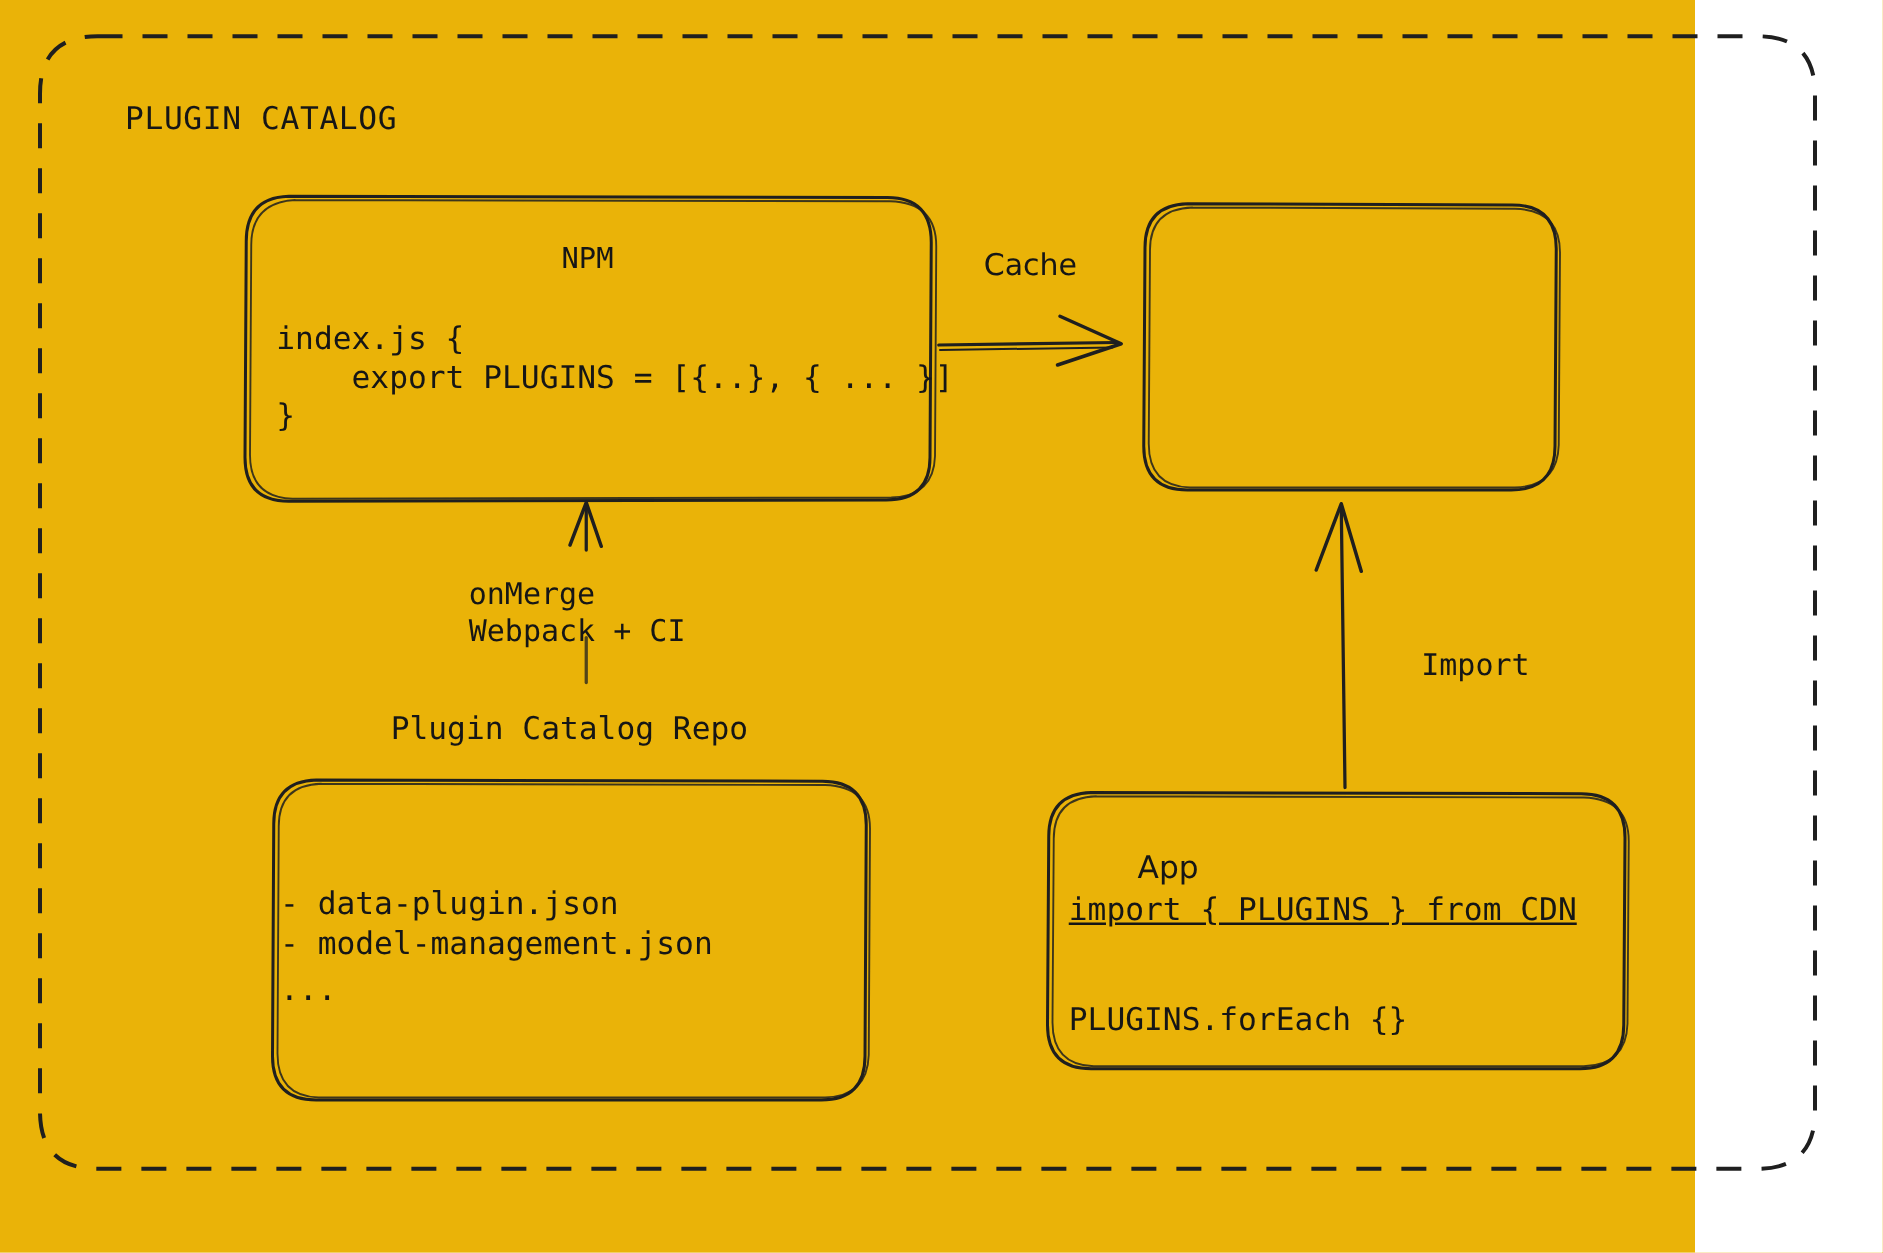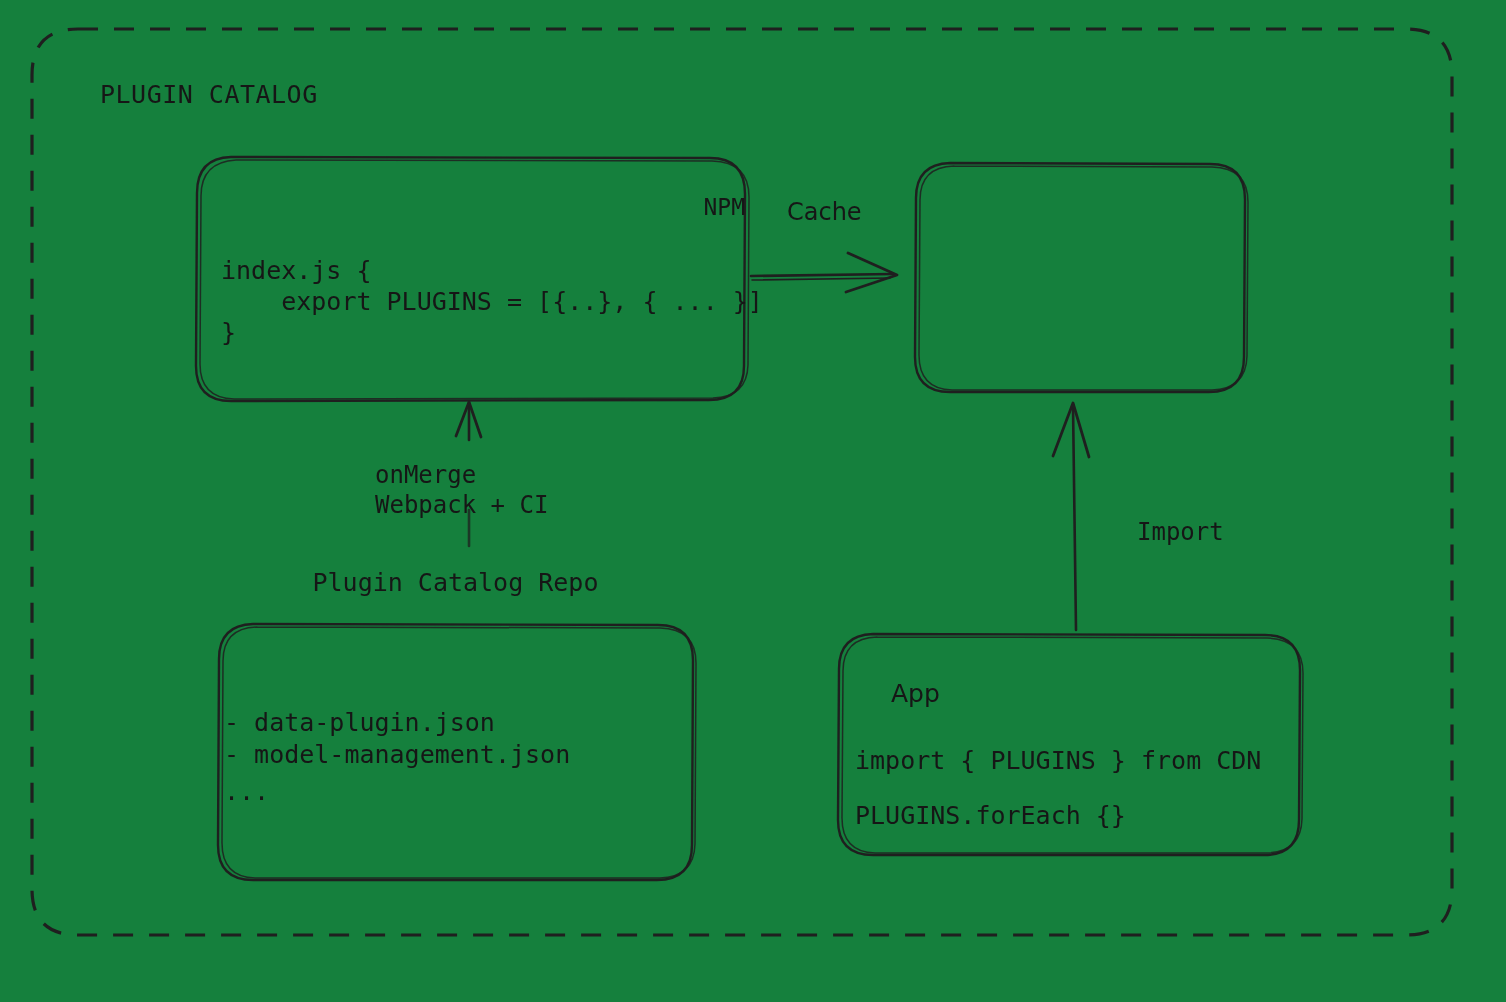--- a/index.html
+++ b/index.html
@@ -8,23 +8,23 @@
     background: #ffffff;
   }
   body {
     width: 1506px;
     height: 1002px;
     font-family: "DejaVu Sans Mono", monospace;
     overflow: hidden;
   }
   #canvas {
     position: relative;
-    width: 1506px;
+    width: 1356px;
     height: 1002px;
-    background: #15803d;
+    background: #eab308;
   }
   svg.layer {
     position: absolute;
     left: 0;
     top: 0;
     width: 1506px;
     height: 1002px;
   }
   .stroke {
     fill: none;
@@ -67,21 +67,21 @@
     left: 100px;
     top: 80px;
     font-size: 25px;
     letter-spacing: 0.5px;
   }
 
   #npm-title {
     left: 195px;
     top: 194px;
     width: 550px;
-    text-align: right;
+    text-align: center;
     font-size: 23px;
   }
   .npm-code {
     left: 221px;
     font-size: 25px;
     line-height: 34px;
   }
   #npm-code-0 { top: 254px; }
   #npm-code-1 { top: 285px; }
   #npm-code-2 { top: 316px; }
@@ -130,29 +130,29 @@
   }
   .repo-line {
     left: 224px;
     font-size: 25px;
   }
   #repo-line-0 { top: 708px; }
   #repo-line-1 { top: 740px; }
   #repo-line-2 { top: 777px; }
 
   #app-title {
-    left: 891px;
+    left: 910px;
     top: 679px;
     font-size: 25px;
   }
   .app-code {
     left: 855px;
     font-size: 25px;
   }
-  #app-code-0 { top: 746px; }
+  #app-code-0 { top: 713px; text-decoration: underline; }
   #app-code-1 { top: 801px; }
 </style>
 </head>
 <body>
 
 <div id="canvas">
 
   <svg class="layer" viewBox="0 0 1506 1002">
 
     <path class="stroke frame-dash" d="M 78 29 L 1406 29 Q 1452 29 1452 75 L 1452 889 Q 1452 935 1406 935 L 78 935 Q 32 935 32 889 L 32 75 Q 32 29 78 29 Z"></path>

